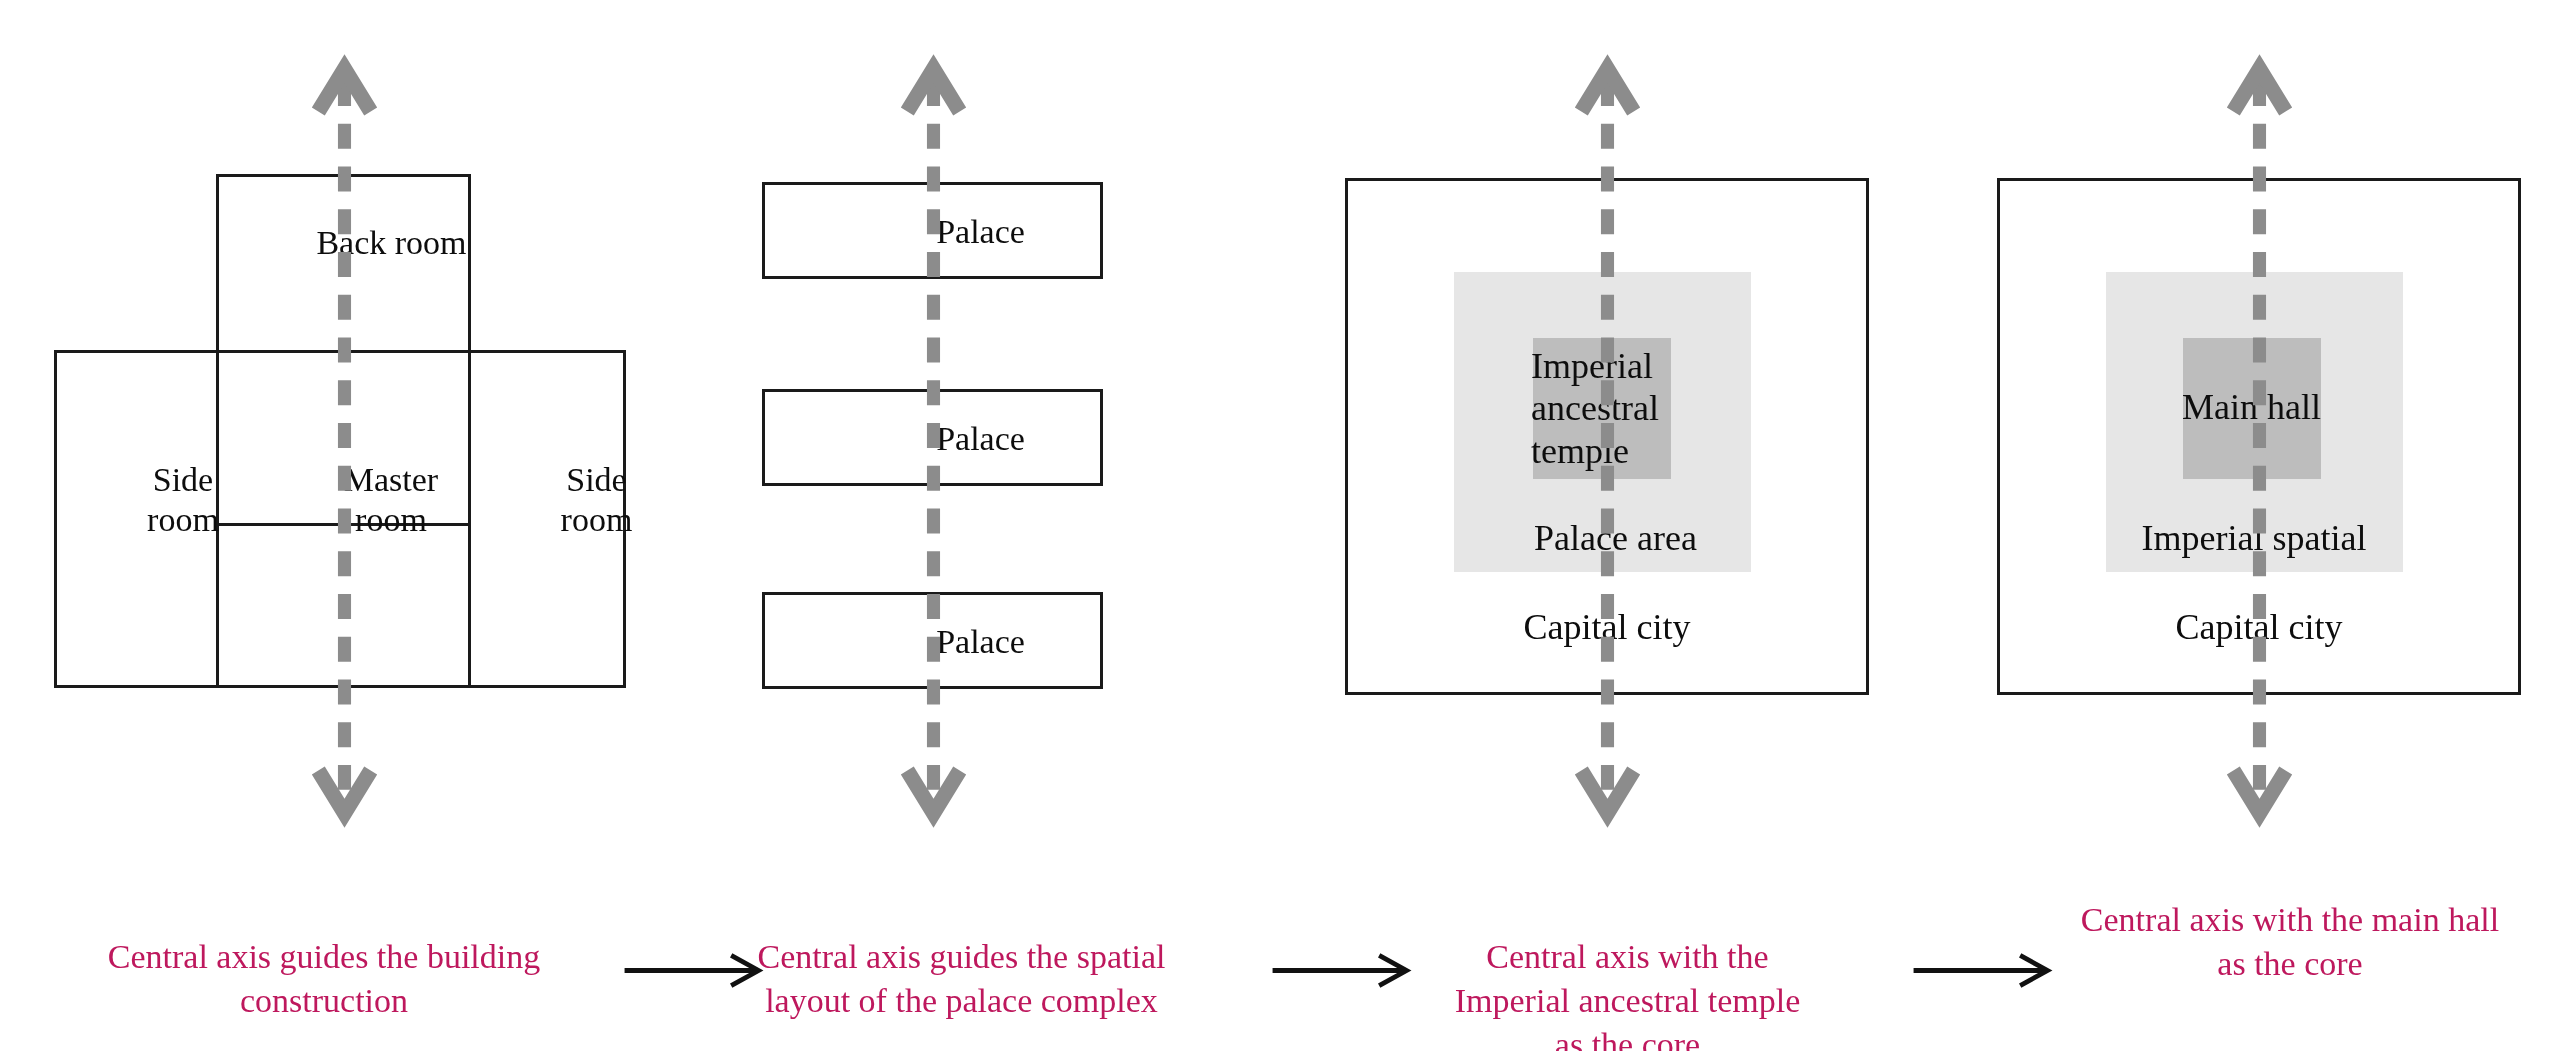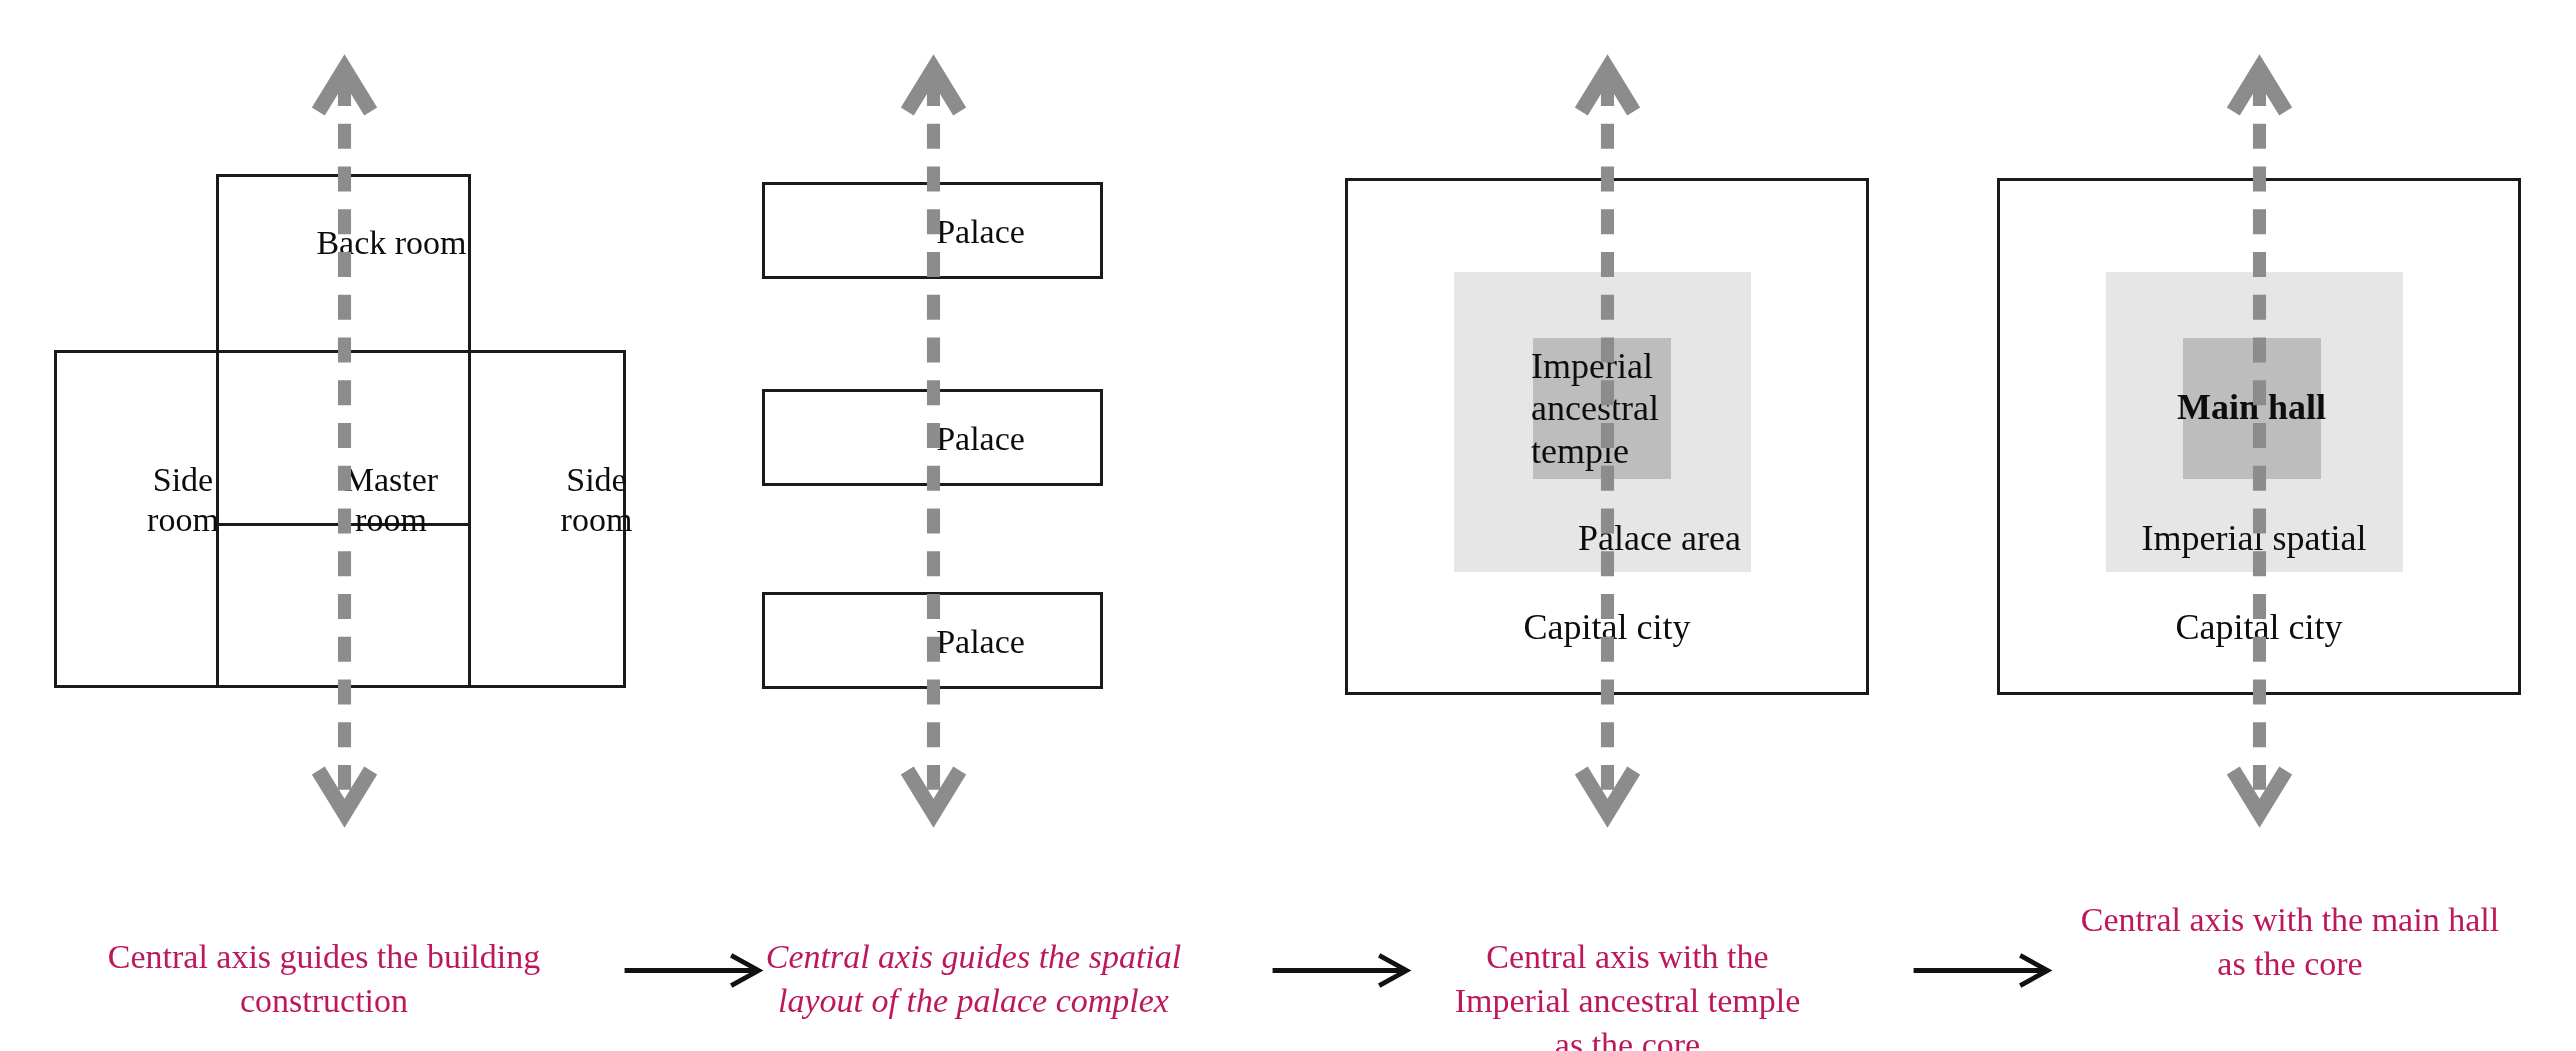--- a/index.html
+++ b/index.html
@@ -122,42 +122,42 @@
         <path d="M60 48 L60 1092" stroke="#8c8c8c" stroke-width="19" stroke-dasharray="36 26" fill="none"></path>
         <path d="M22 92 L60 30 L98 92" stroke="#8c8c8c" stroke-width="22" fill="none" stroke-linecap="butt" stroke-linejoin="miter"></path>
         <path d="M22 1048 L60 1110 L98 1048" stroke="#8c8c8c" stroke-width="22" fill="none" stroke-linecap="butt" stroke-linejoin="miter"></path>
       </svg>
     </div>
 
     <div class="obox-label fs-room" style="left:117px; top:212px; width:341px;">Palace</div>
     <div class="obox-label fs-room" style="left:117px; top:419px; width:341px;">Palace</div>
     <div class="obox-label fs-room" style="left:117px; top:622px; width:341px;">Palace</div>
 
-    <div class="caption fs-cap" style="left:56px; top:935px; width:545px;font-style:italic;">Central axis guides the spatial
+    <div class="caption fs-cap" style="left:44px; top:935px; width:545px;">Central axis guides the spatial
 layout of the  palace complex</div>
   </div>
 
   <div class="panel" style="left:1307px;">
 
     <div class="obox" style="left:38px; top:178px; width:524px; height:517px;"></div>
     <div class="fillbox" style="left:147px; top:272px; width:297px; height:300px; background:#e6e6e6;"></div>
     <div class="fillbox" style="left:226px; top:338px; width:138px; height:141px; background:#bdbdbd;"></div>
 
     <div class="axis" style="left:293px;">
       <svg width="83" height="786" viewBox="0 0 120 1140" style="margin-left:-34px;">
         <path d="M60 48 L60 1092" stroke="#8c8c8c" stroke-width="19" stroke-dasharray="36 26" fill="none"></path>
         <path d="M22 92 L60 30 L98 92" stroke="#8c8c8c" stroke-width="22" fill="none" stroke-linecap="butt" stroke-linejoin="miter"></path>
         <path d="M22 1048 L60 1110 L98 1048" stroke="#8c8c8c" stroke-width="22" fill="none" stroke-linecap="butt" stroke-linejoin="miter"></path>
       </svg>
     </div>
 
     <div class="fill-label fs-area" style="left:207px; top:345px; width:179px; text-align:left; padding-left:17px;">Imperial
 ancestral
 temple</div>
-    <div class="fill-label fs-area" style="left:147px; top:517px; width:323px;margin-left:44px;">Palace area</div>
+    <div class="fill-label fs-area" style="left:147px; top:517px; width:323px;">Palace area</div>
     <div class="free-label fs-area" style="left:38px; top:606px; width:524px;">Capital city</div>
 
     <div class="caption fs-cap" style="left:48px; top:935px; width:545px;">Central axis with the
 Imperial ancestral temple
 as the core</div>
   </div>
 
   <div class="panel" style="left:1969px;">
 
     <div class="obox" style="left:28px; top:178px; width:524px; height:517px;"></div>
@@ -165,21 +165,21 @@
     <div class="fillbox" style="left:214px; top:338px; width:138px; height:141px; background:#bdbdbd;"></div>
 
     <div class="axis" style="left:283px;">
       <svg width="83" height="786" viewBox="0 0 120 1140" style="margin-left:-34px;">
         <path d="M60 48 L60 1092" stroke="#8c8c8c" stroke-width="19" stroke-dasharray="36 26" fill="none"></path>
         <path d="M22 92 L60 30 L98 92" stroke="#8c8c8c" stroke-width="22" fill="none" stroke-linecap="butt" stroke-linejoin="miter"></path>
         <path d="M22 1048 L60 1110 L98 1048" stroke="#8c8c8c" stroke-width="22" fill="none" stroke-linecap="butt" stroke-linejoin="miter"></path>
       </svg>
     </div>
 
-    <div class="fill-label fs-area" style="left:193px; top:386px; width:179px;font-weight:bold;">Main hall</div>
+    <div class="fill-label fs-area" style="left:193px; top:386px; width:179px;">Main hall</div>
     <div class="fill-label fs-area" style="left:123px; top:517px; width:324px;">Imperial spatial</div>
     <div class="free-label fs-area" style="left:28px; top:606px; width:524px;">Capital city</div>
 
     <div class="caption fs-cap" style="left:38px; top:898px; width:566px;">Central axis with the main hall
 as the core</div>
   </div>
 
   <div class="connector" style="left:621px; top:950px;">
     <svg width="152" height="41" viewBox="0 0 220 60">
       <path d="M4 30 L196 30" stroke="#111111" stroke-width="7" fill="none"></path>

